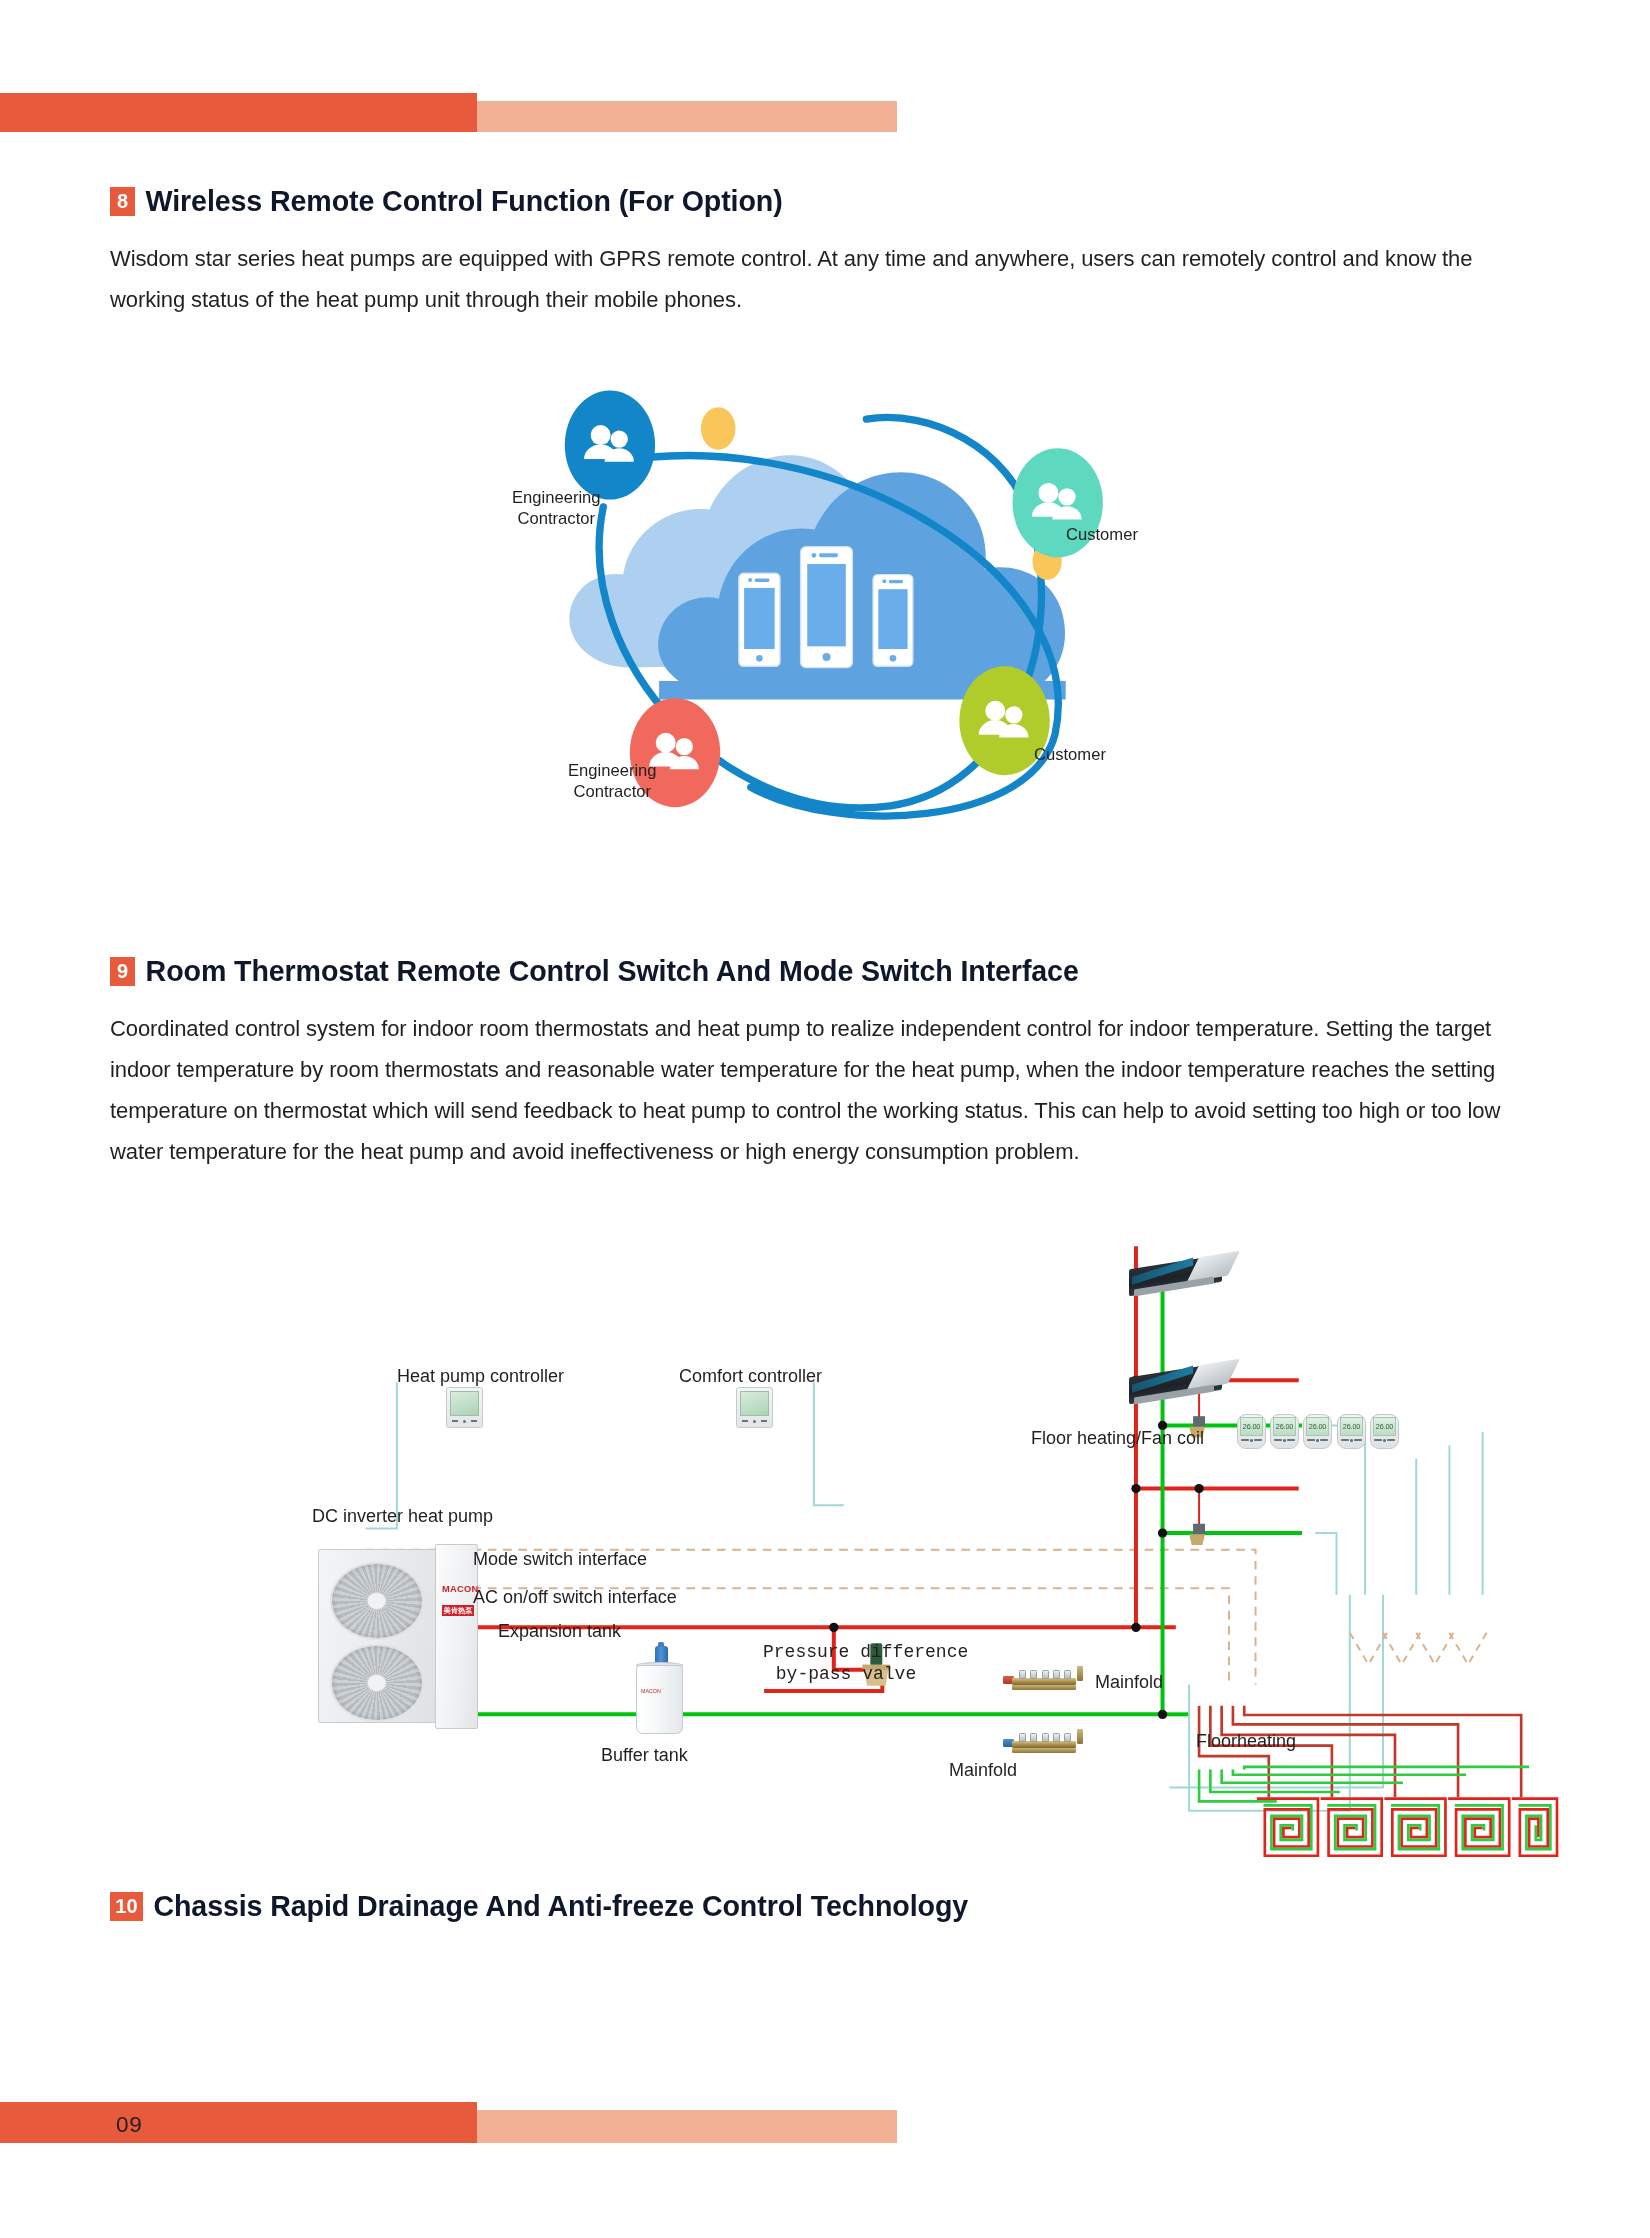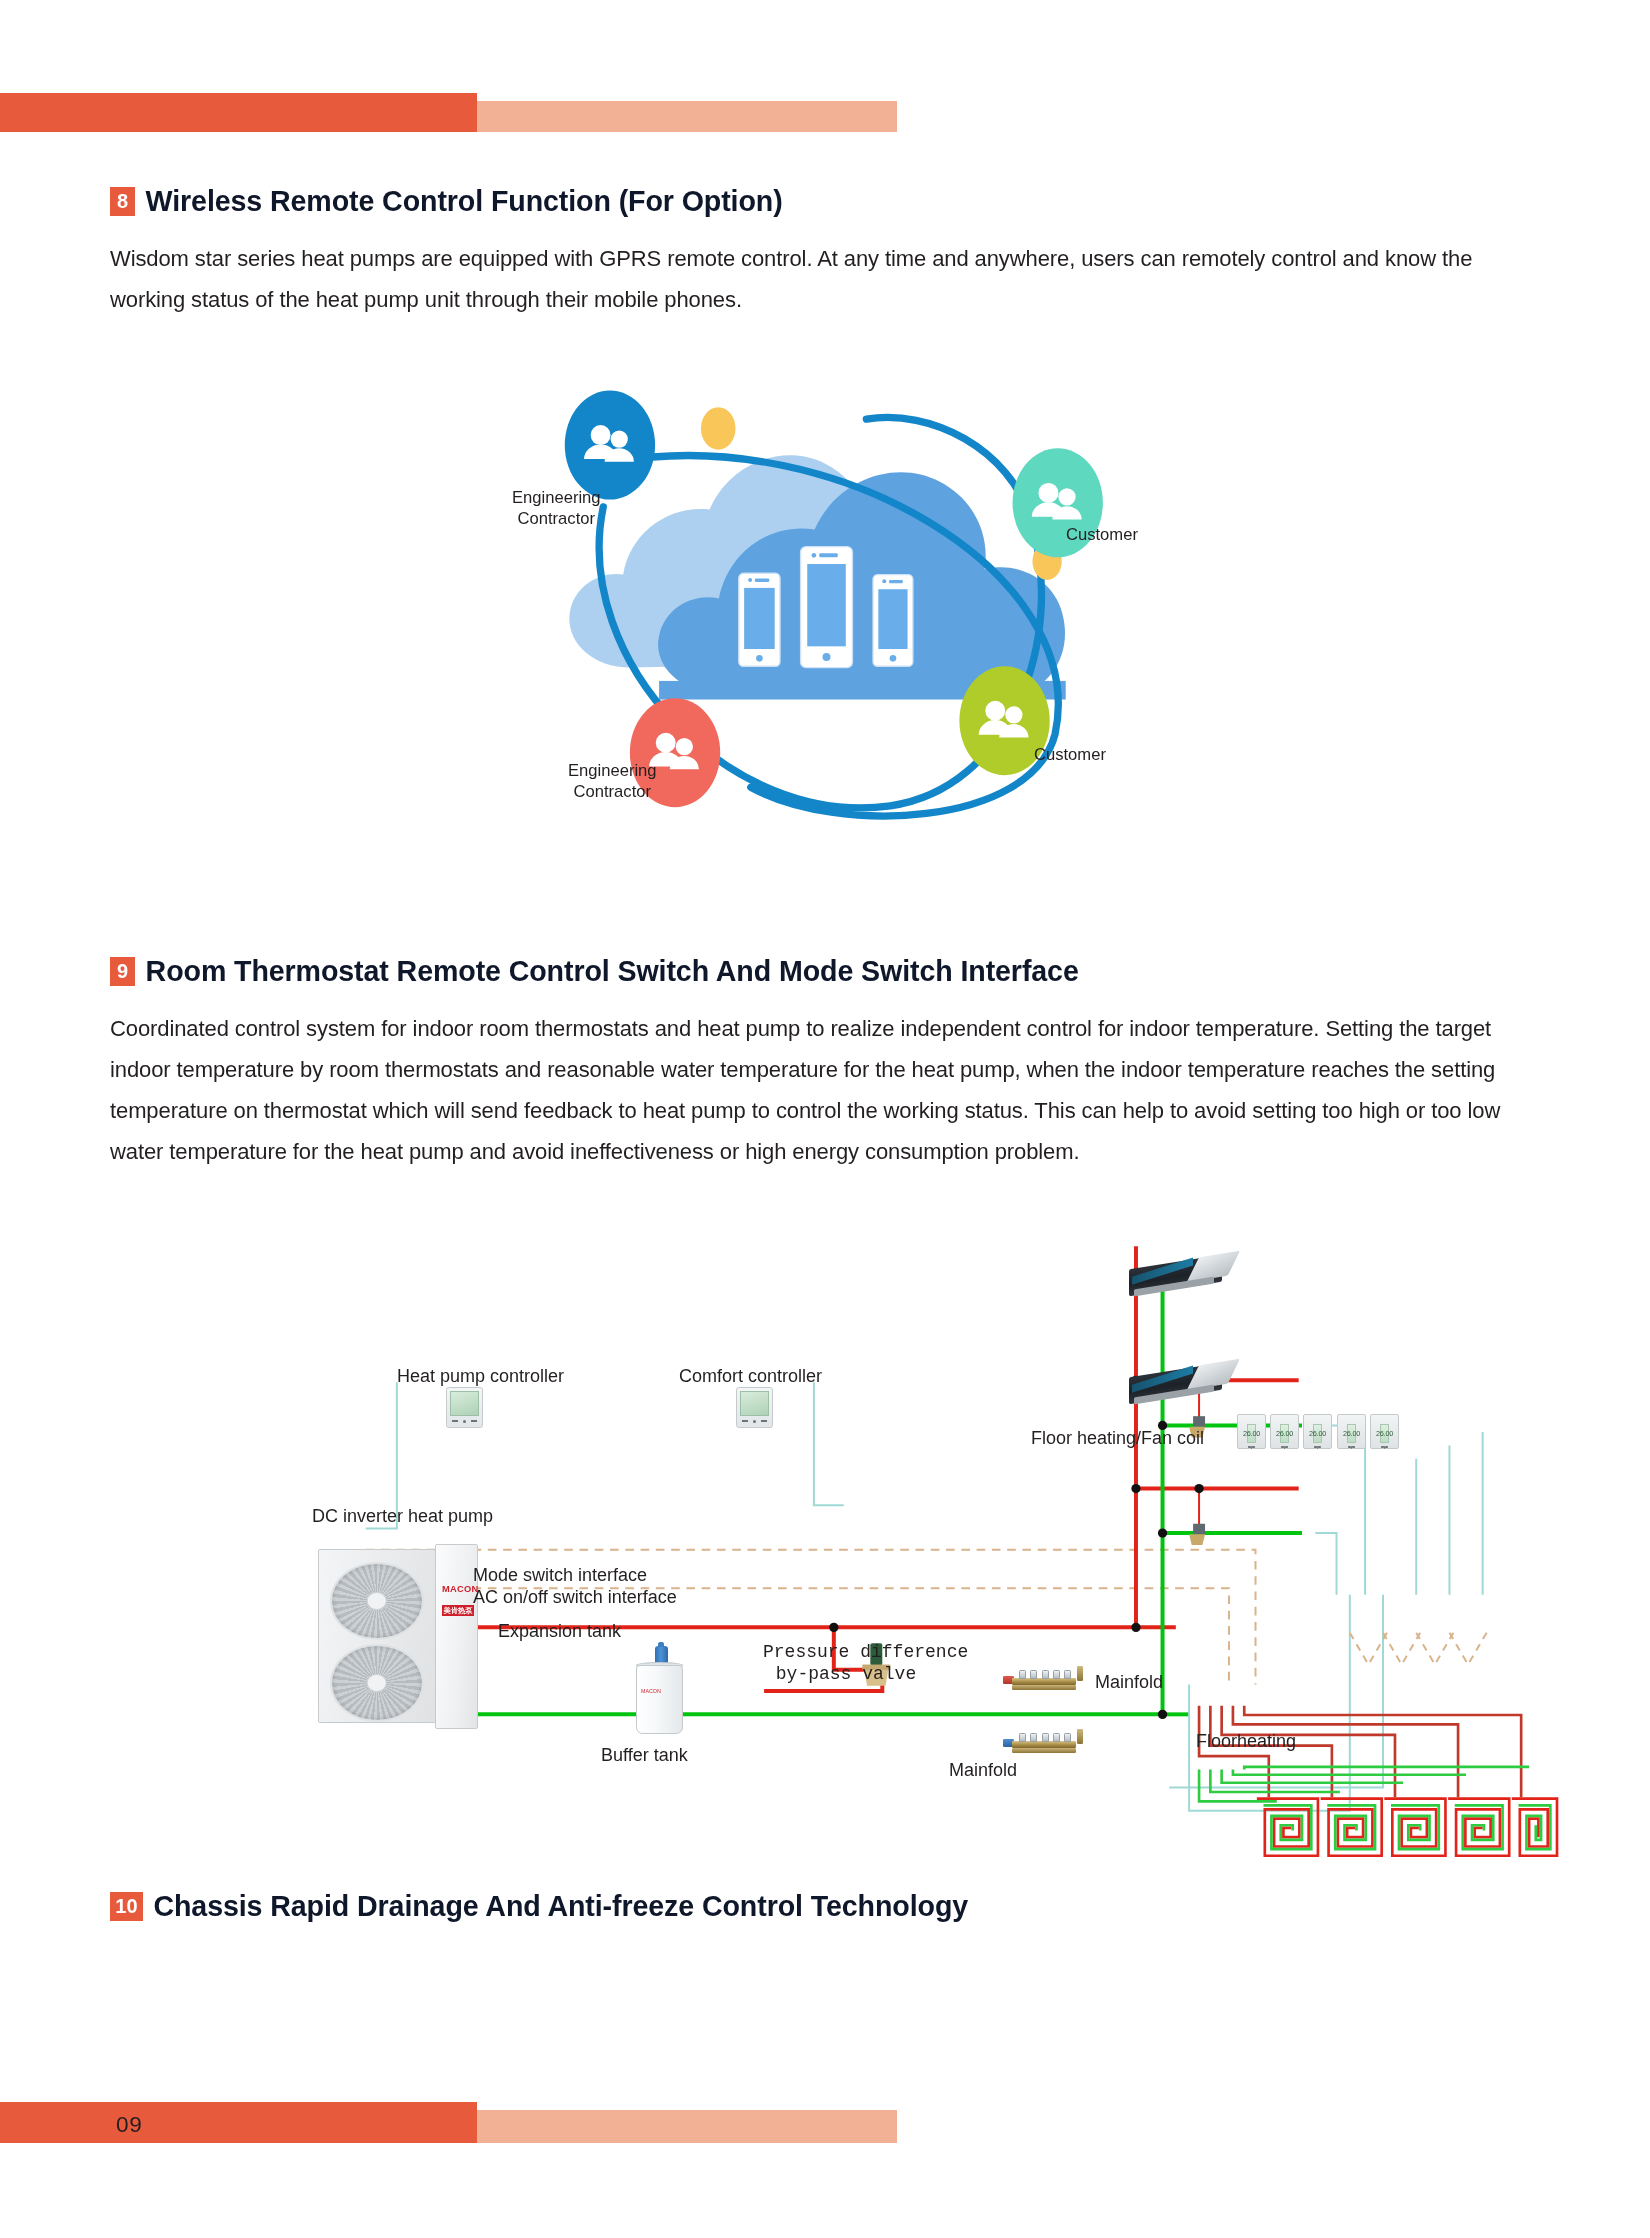--- a/index.html
+++ b/index.html
@@ -211,22 +211,22 @@
     position:absolute; left:5.3px; top:29px; width:80px; height:6.6px;
     background:#9aa1a7; transform: skewY(-9deg); border-radius:1.3px;
   }
 
   
   .thermo {
     position: absolute;
     width: 29px; height: 35px;
     background: linear-gradient(180deg,#f2f4f5,#dfe3e5);
     border: 0.7px solid #c3c8cb;
-    border-radius: 2px;
-    padding: 9px;
+    border-radius: 9px;
+    padding: 2px;
   }
   .thermo-screen {
     width: 100%; height: 18.6px;
     background: linear-gradient(180deg,#dff0e2,#bcdcc3);
     border: 0.7px solid #a9c6b0;
     display: flex; align-items: center; justify-content: center;
   }
   .thermo-val { font-size: 7.3px; color: #2f5e3a; letter-spacing: -0.2px; }
   .thermo-btns {
     display:flex; justify-content:space-between; align-items:center;
@@ -563,21 +563,21 @@
       <div class="hp-fan f2"></div>
     </div>
     <div class="hp-side"></div>
     <div class="hp-logo">
       <div class="en">MACON</div>
       <div class="cn">美肯热泵</div>
     </div>
   </div>
   <div class="sch-label" style="left:312px; top:1505px;">DC inverter heat pump</div>
 
-  <div class="sch-label" style="left:473px; top:1548px;margin-top:16px;">Mode switch interface</div>
+  <div class="sch-label" style="left:473px; top:1548px;">Mode switch interface</div>
   <div class="sch-label" style="left:473px; top:1586px;">AC on/off switch interface</div>
 
   <div class="tank">
     <div class="tank-exp"></div>
     <div class="tank-top"></div>
     <div class="tank-body">
       <div class="tank-mark">MACON</div>
     </div>
   </div>
   <div class="sch-label" style="left:498px; top:1620px;">Expansion tank</div>

